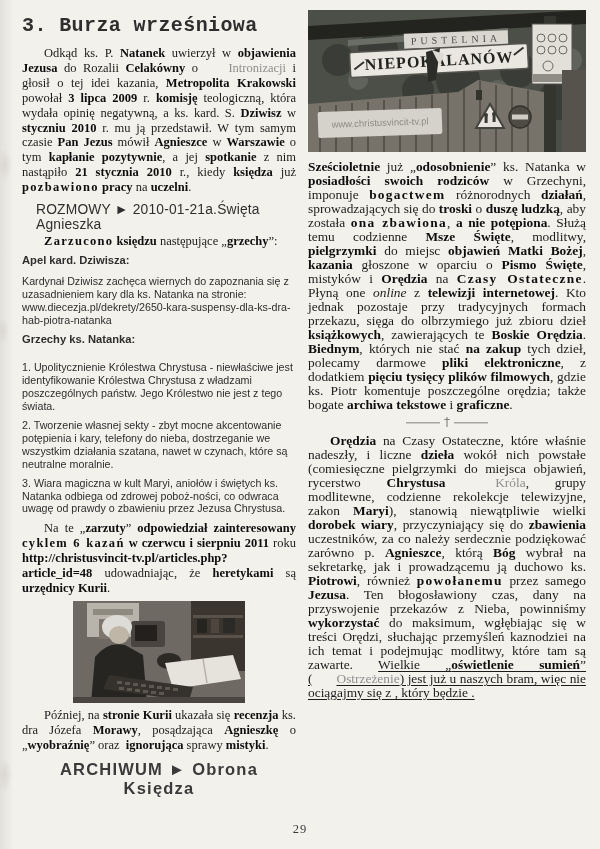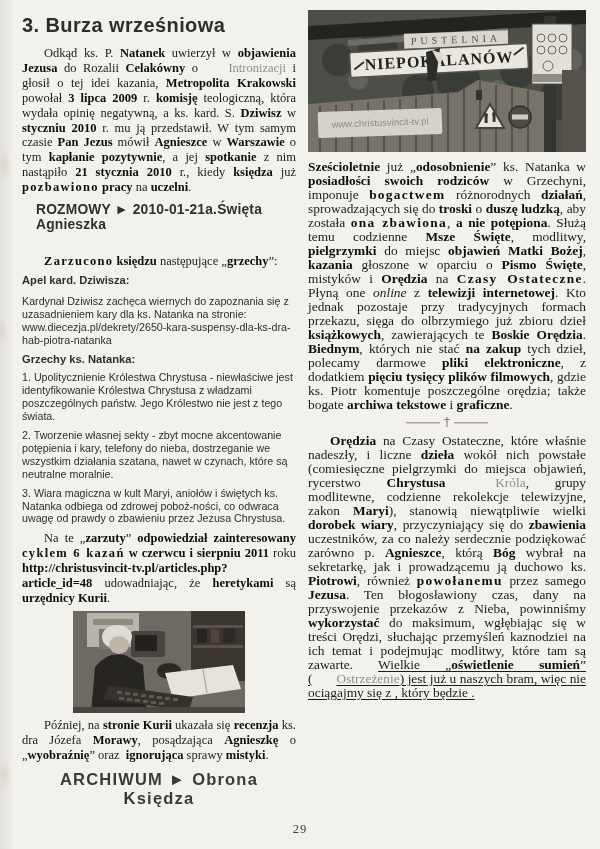--- a/index.html
+++ b/index.html
@@ -13,36 +13,36 @@
   .scan-edge{position:absolute;left:0;top:0;bottom:0;width:14px;
     background:linear-gradient(90deg,#e2e0da,rgba(243,241,236,0));pointer-events:none;}
   .artifact{position:absolute;border-radius:50%;
     background:radial-gradient(ellipse at center,#d9d7d0 0%,rgba(243,241,236,0) 70%);}
   .page{display:flex;gap:12px;padding:10px 14px 0 22px;}
   .col{position:relative;}
   .col-left{width:282px;}
   .col-right{width:278px;}
 
   h1.art{
-    font-family:Liberation Sans, sans-serif;
+    font-family:Liberation Mono, monospace;
     font-size:20px;font-weight:bold;color:#2e2e2e;
     letter-spacing:.4px;margin:4px 0 9px 0;
   }
   .serif{font-size:12.5px;line-height:14.9px;text-align:justify;color:#1b1b1b;margin:0 0 5px 0;}
   .indent{text-indent:22px;}
   .col-right .serif{font-size:13.4px;line-height:14px;}
   b{color:#0e0e0e;}
   .gy{color:#8e8e8e;margin-left:24px;}
   .sp{letter-spacing:1.3px;}
   i{font-style:italic;}
   u{text-decoration:underline;text-underline-offset:2px;}
 
   .rubric{
-    font-family:"Liberation Sans", sans-serif;font-weight:bold;
-    font-size:13.8px;color:#2f2f2f;margin:7px 0 22px 14px;letter-spacing:.2px;
+    font-family:"Liberation Sans", sans-serif;font-weight:normal;
+    font-size:13.8px;color:#2f2f2f;margin:7px 0 2px 14px;letter-spacing:.2px;
   }
   .rubric-big{
     font-family:"Liberation Sans", sans-serif;font-weight:bold;
     font-size:16.5px;color:#3a3a3a;text-align:center;letter-spacing:1.2px;margin:7px 0 0 0;
   }
   .quote{
     font-family:"Liberation Sans", sans-serif;
     font-size:10.7px;line-height:12.9px;color:#2e2e2e;text-align:left;
   }
   .quote p{margin:0 0 6px 0;}
@@ -71,21 +71,21 @@
 
     <p class="serif indent">Odkąd ks. P. <b>Natanek</b> uwierzył w <b>objawienia Jezusa</b> do Rozalii <b>Celakówny</b> o <span class="gy">Intronizacji</span> i głosił o tej idei kazania, <b>Metropolita Krakowski</b> powołał <b>3 lipca 2009</b> r. <b>komisję</b> teologiczną, która wydała opinię negatywną, a ks. kard. S. <b>Dziwisz</b> w <b>styczniu 2010</b> r. mu ją przedstawił. W tym samym czasie <b>Pan Jezus</b> mówił <b>Agnieszce</b> w <b>Warszawie</b> o tym <b>kapłanie pozytywnie</b>, a jej <b>spotkanie</b> z nim nastąpiło <b>21 stycznia 2010</b> r., kiedy <b>księdza</b> już <b class="sp">pozbawiono</b> <b>pracy</b> na <b>uczelni</b>.</p>
 
     <div class="rubric">ROZMOWY ► 2010-01-21a.Święta Agnieszka</div>
 
     <p class="serif indent"><b class="sp">Zarzucono</b> <b>księdzu</b> następujące „<b>grzechy</b>”:</p>
 
     <div class="quote">
       <p class="qtitle" style="margin-bottom:8px;">Apel kard. Dziwisza:</p>
       <p>Kardynał Dziwisz zachęca wiernych do zapoznania się z uzasadnieniem kary dla ks. Natanka na stronie: www.diecezja.pl/dekrety/2650-kara-suspensy-dla-ks-dra-hab-piotra-natanka</p>
-      <p class="qtitle" style="margin-bottom:6px;">Grzechy ks. Natanka:</p>
+      <p class="qtitle" style="margin-bottom:16px;">Grzechy ks. Natanka:</p>
       <p>1. Upolitycznienie Królestwa Chrystusa - niewłaściwe jest identyfikowanie Królestwa Chrystusa z władzami poszczególnych państw. Jego Królestwo nie jest z tego świata.</p>
       <p>2. Tworzenie własnej sekty - zbyt mocne akcentowanie potępienia i kary, telefony do nieba, dostrzeganie we wszystkim działania szatana, nawet w czynach, które są neutralne moralnie.</p>
       <p>3. Wiara magiczna w kult Maryi, aniołów i świętych ks. Natanka odbiega od zdrowej poboż-ności, co odwraca uwagę od prawdy o zbawieniu przez Jezusa Chrystusa.</p>
     </div>
 
     <p class="serif indent">Na te „<b>zarzuty</b>” <b>odpowiedział zainteresowany</b> <b class="sp">cyklem 6 kazań</b> <b>w czerwcu i sierpniu 2011</b> roku <b>http://christusvincit-tv.pl/articles.php?article_id=48</b> udowadniając, że <b>heretykami</b> są <b>urzędnicy Kurii</b>.</p>
 
     <svg class="photo" width="172" height="102" viewBox="0 0 172 102">
       <rect x="0" y="0" width="172" height="102" fill="#6e6a63"></rect>
       <rect x="118" y="0" width="54" height="70" fill="#3a362f"></rect>

